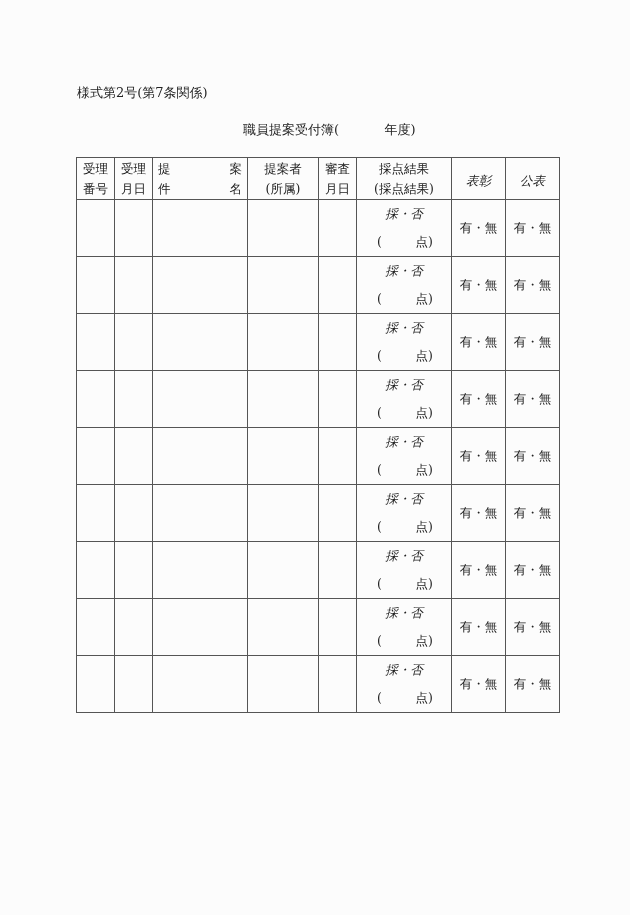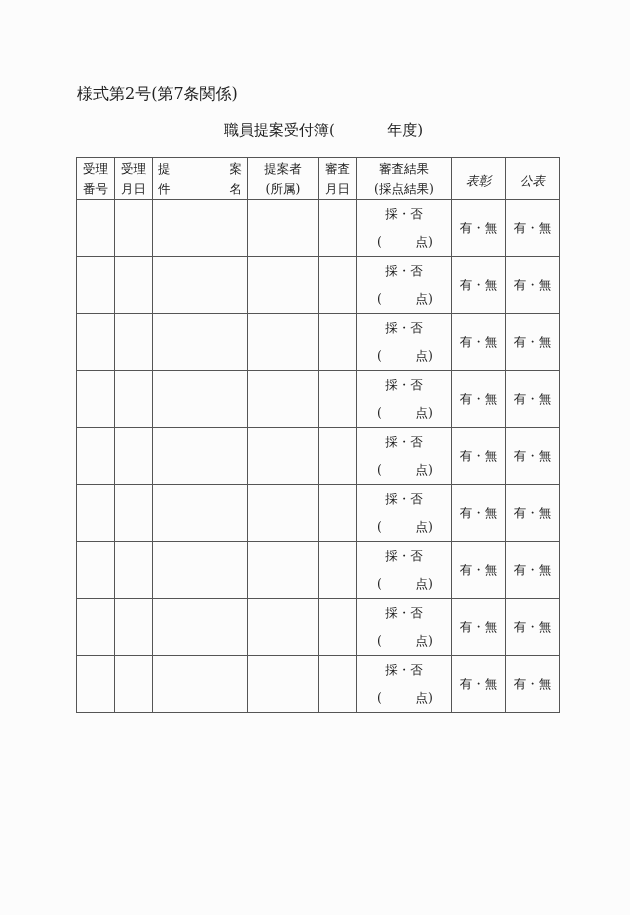--- a/index.html
+++ b/index.html
@@ -13,28 +13,28 @@
       position: relative;
       overflow: hidden;
       font-family: "DejaVu Serif", "Liberation Serif", serif;
       color: #222;
       font-size: 12.5px;
     }
     .form-label {
       position: absolute;
       left: 77px;
       top: 84px;
-      font-size: 16px;
+      font-size: 13px;
       letter-spacing: 0px;
     }
     .doc-title {
       position: absolute;
-      left: 224px;
+      left: 243px;
       top: 121px;
-      font-size: 15px;
+      font-size: 13px;
       white-space: pre;
     }
     table.ledger {
       position: absolute;
       left: 76px;
       top: 157px;
       border-collapse: collapse;
       table-layout: fixed;
     }
     table.ledger td, table.ledger th {
@@ -74,20 +74,21 @@
     }
     .result-cell {
       position: relative;
     }
     .result-top {
       position: absolute;
       top: 6px;
       left: 0;
       right: 0;
       text-align: center;
+      font-style: italic;
     }
     .result-bottom {
       position: absolute;
       bottom: 5px;
       left: 20px;
       right: 18px;
       display: flex;
       justify-content: space-between;
     }
   </style>
@@ -160,21 +161,21 @@
               <span>査</span>
             </div>
           <div class="spread">
               <span>月</span>
               <span>日</span>
             </div>
         </div>
       </th>
       <th>
         <div class="two-line">
-          <div>審査結果</div>
+          <div>採点結果</div>
           <div>(採点結果)</div>
         </div>
       </th>
       <th class="top-align">
         <span class="single">表彰</span>
       </th>
       <th class="top-align">
         <span class="single">公表</span>
       </th>
     </tr>

